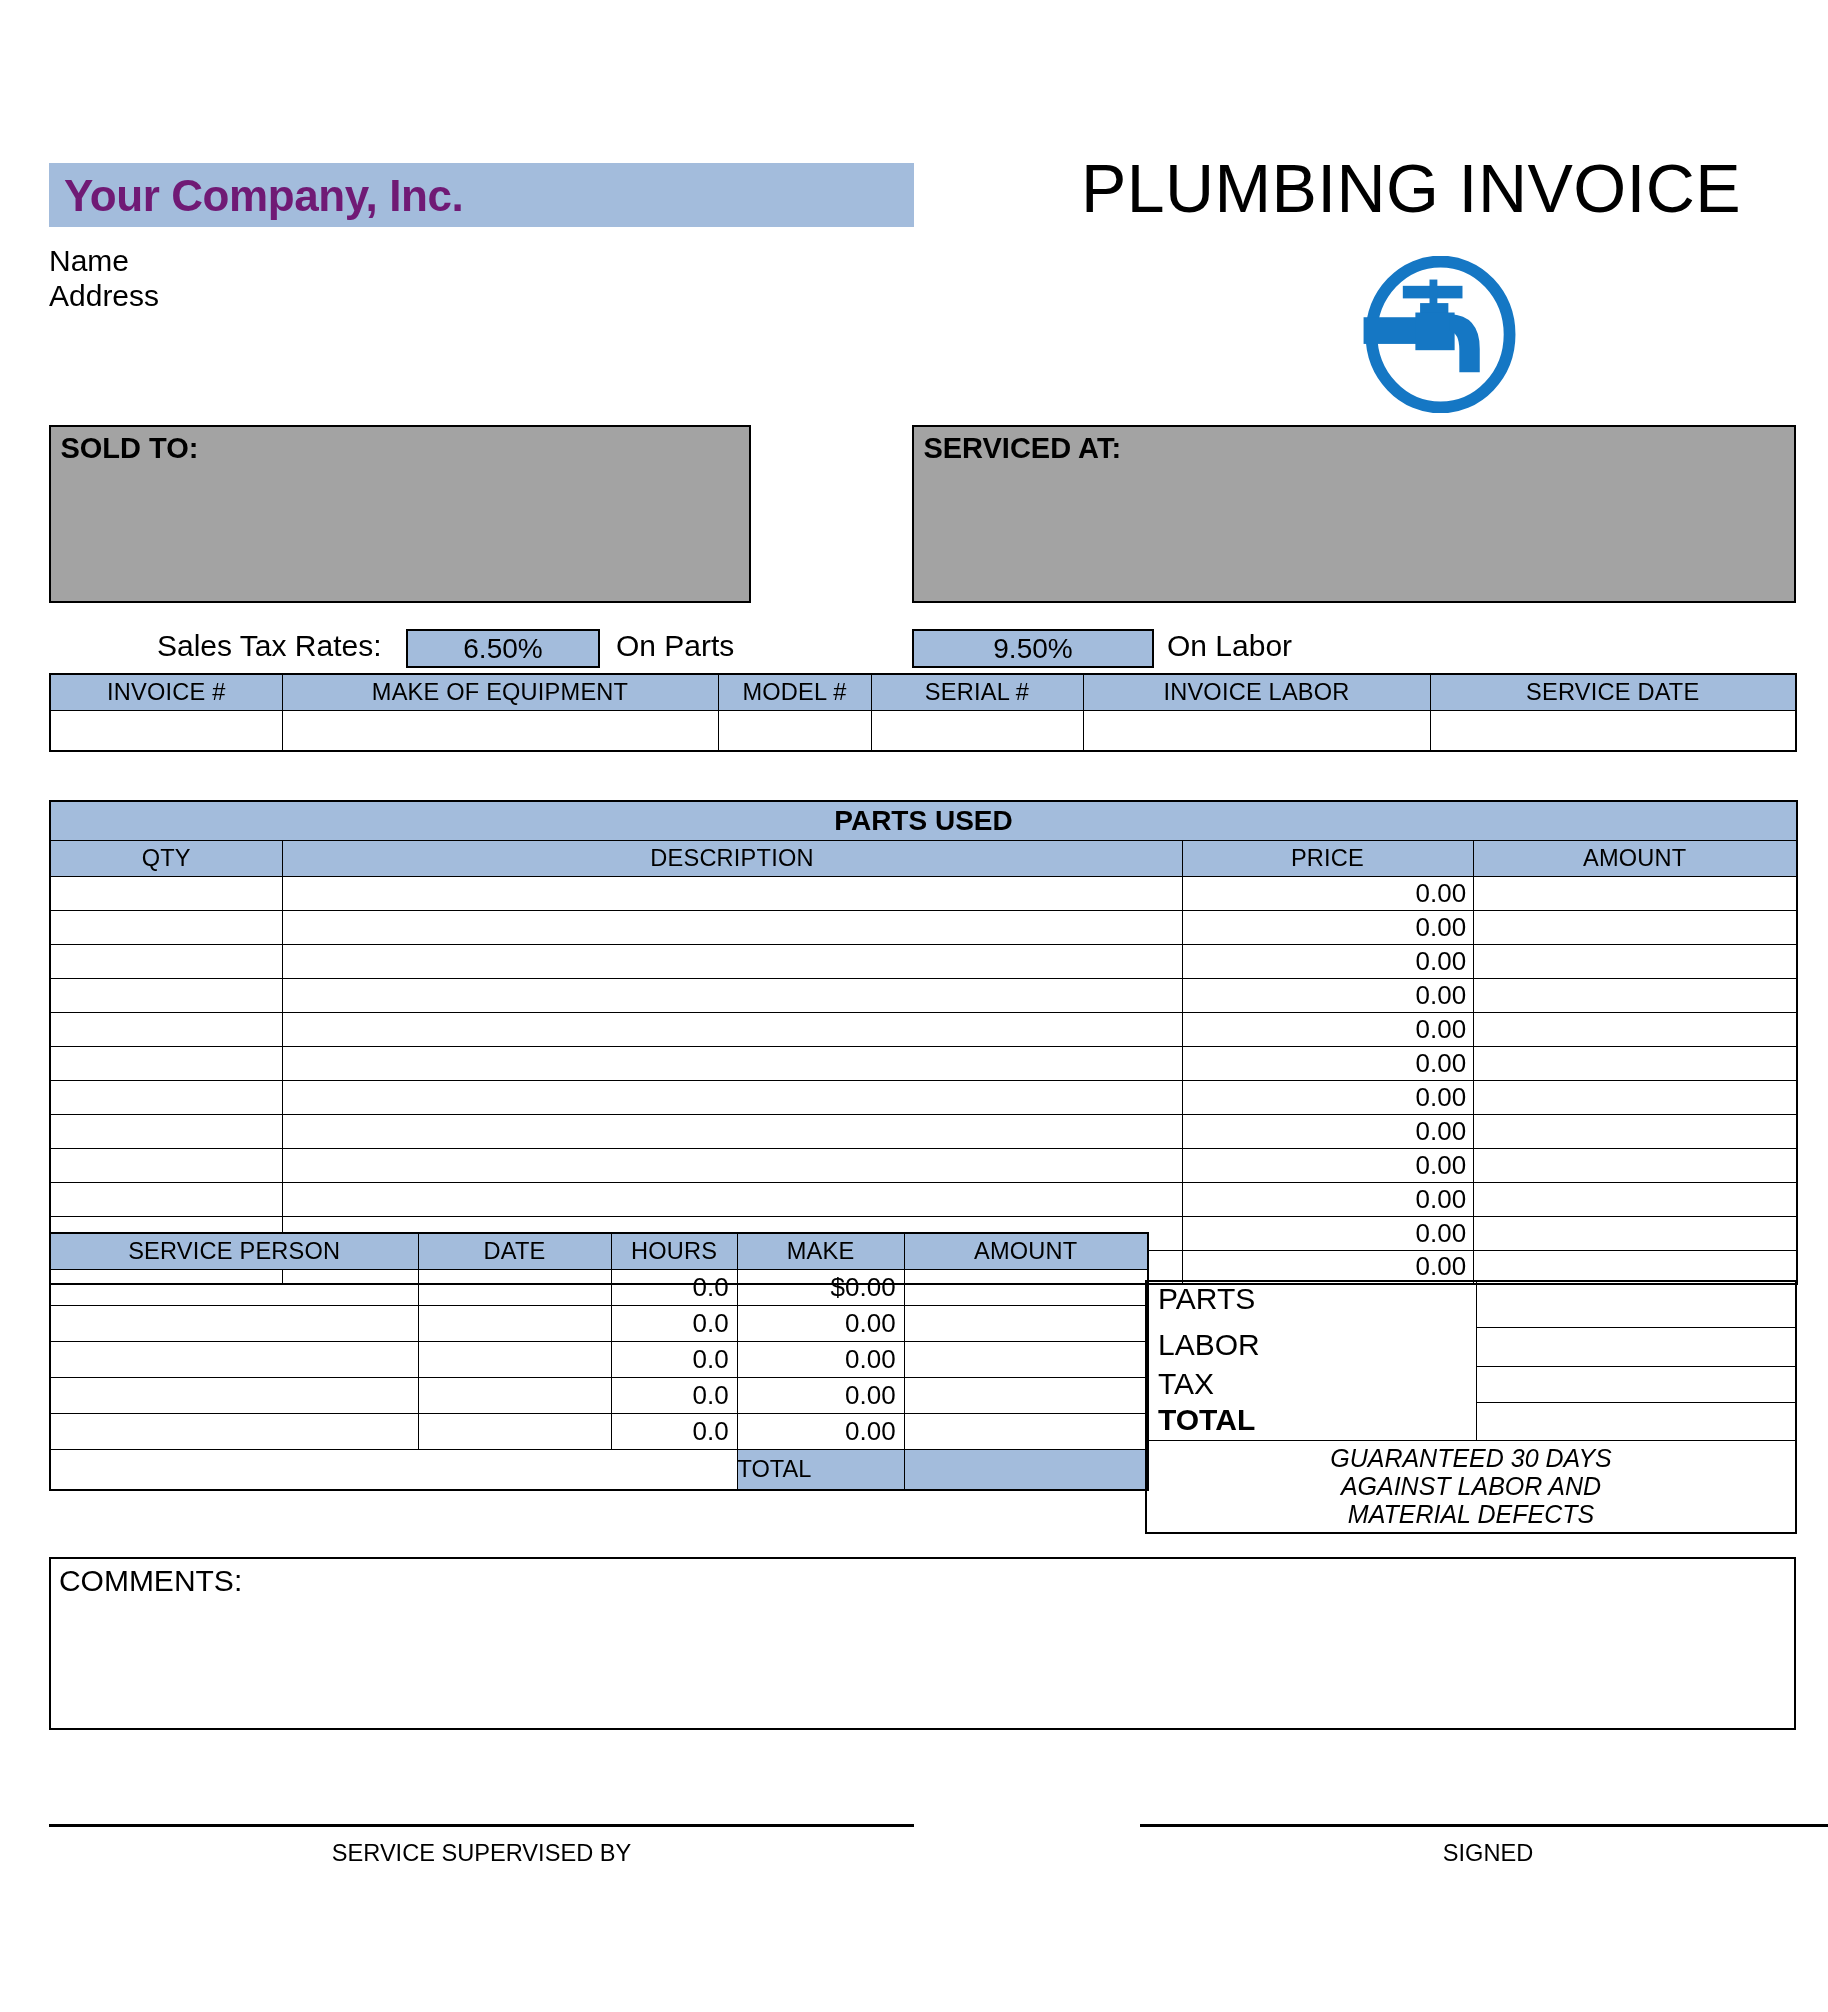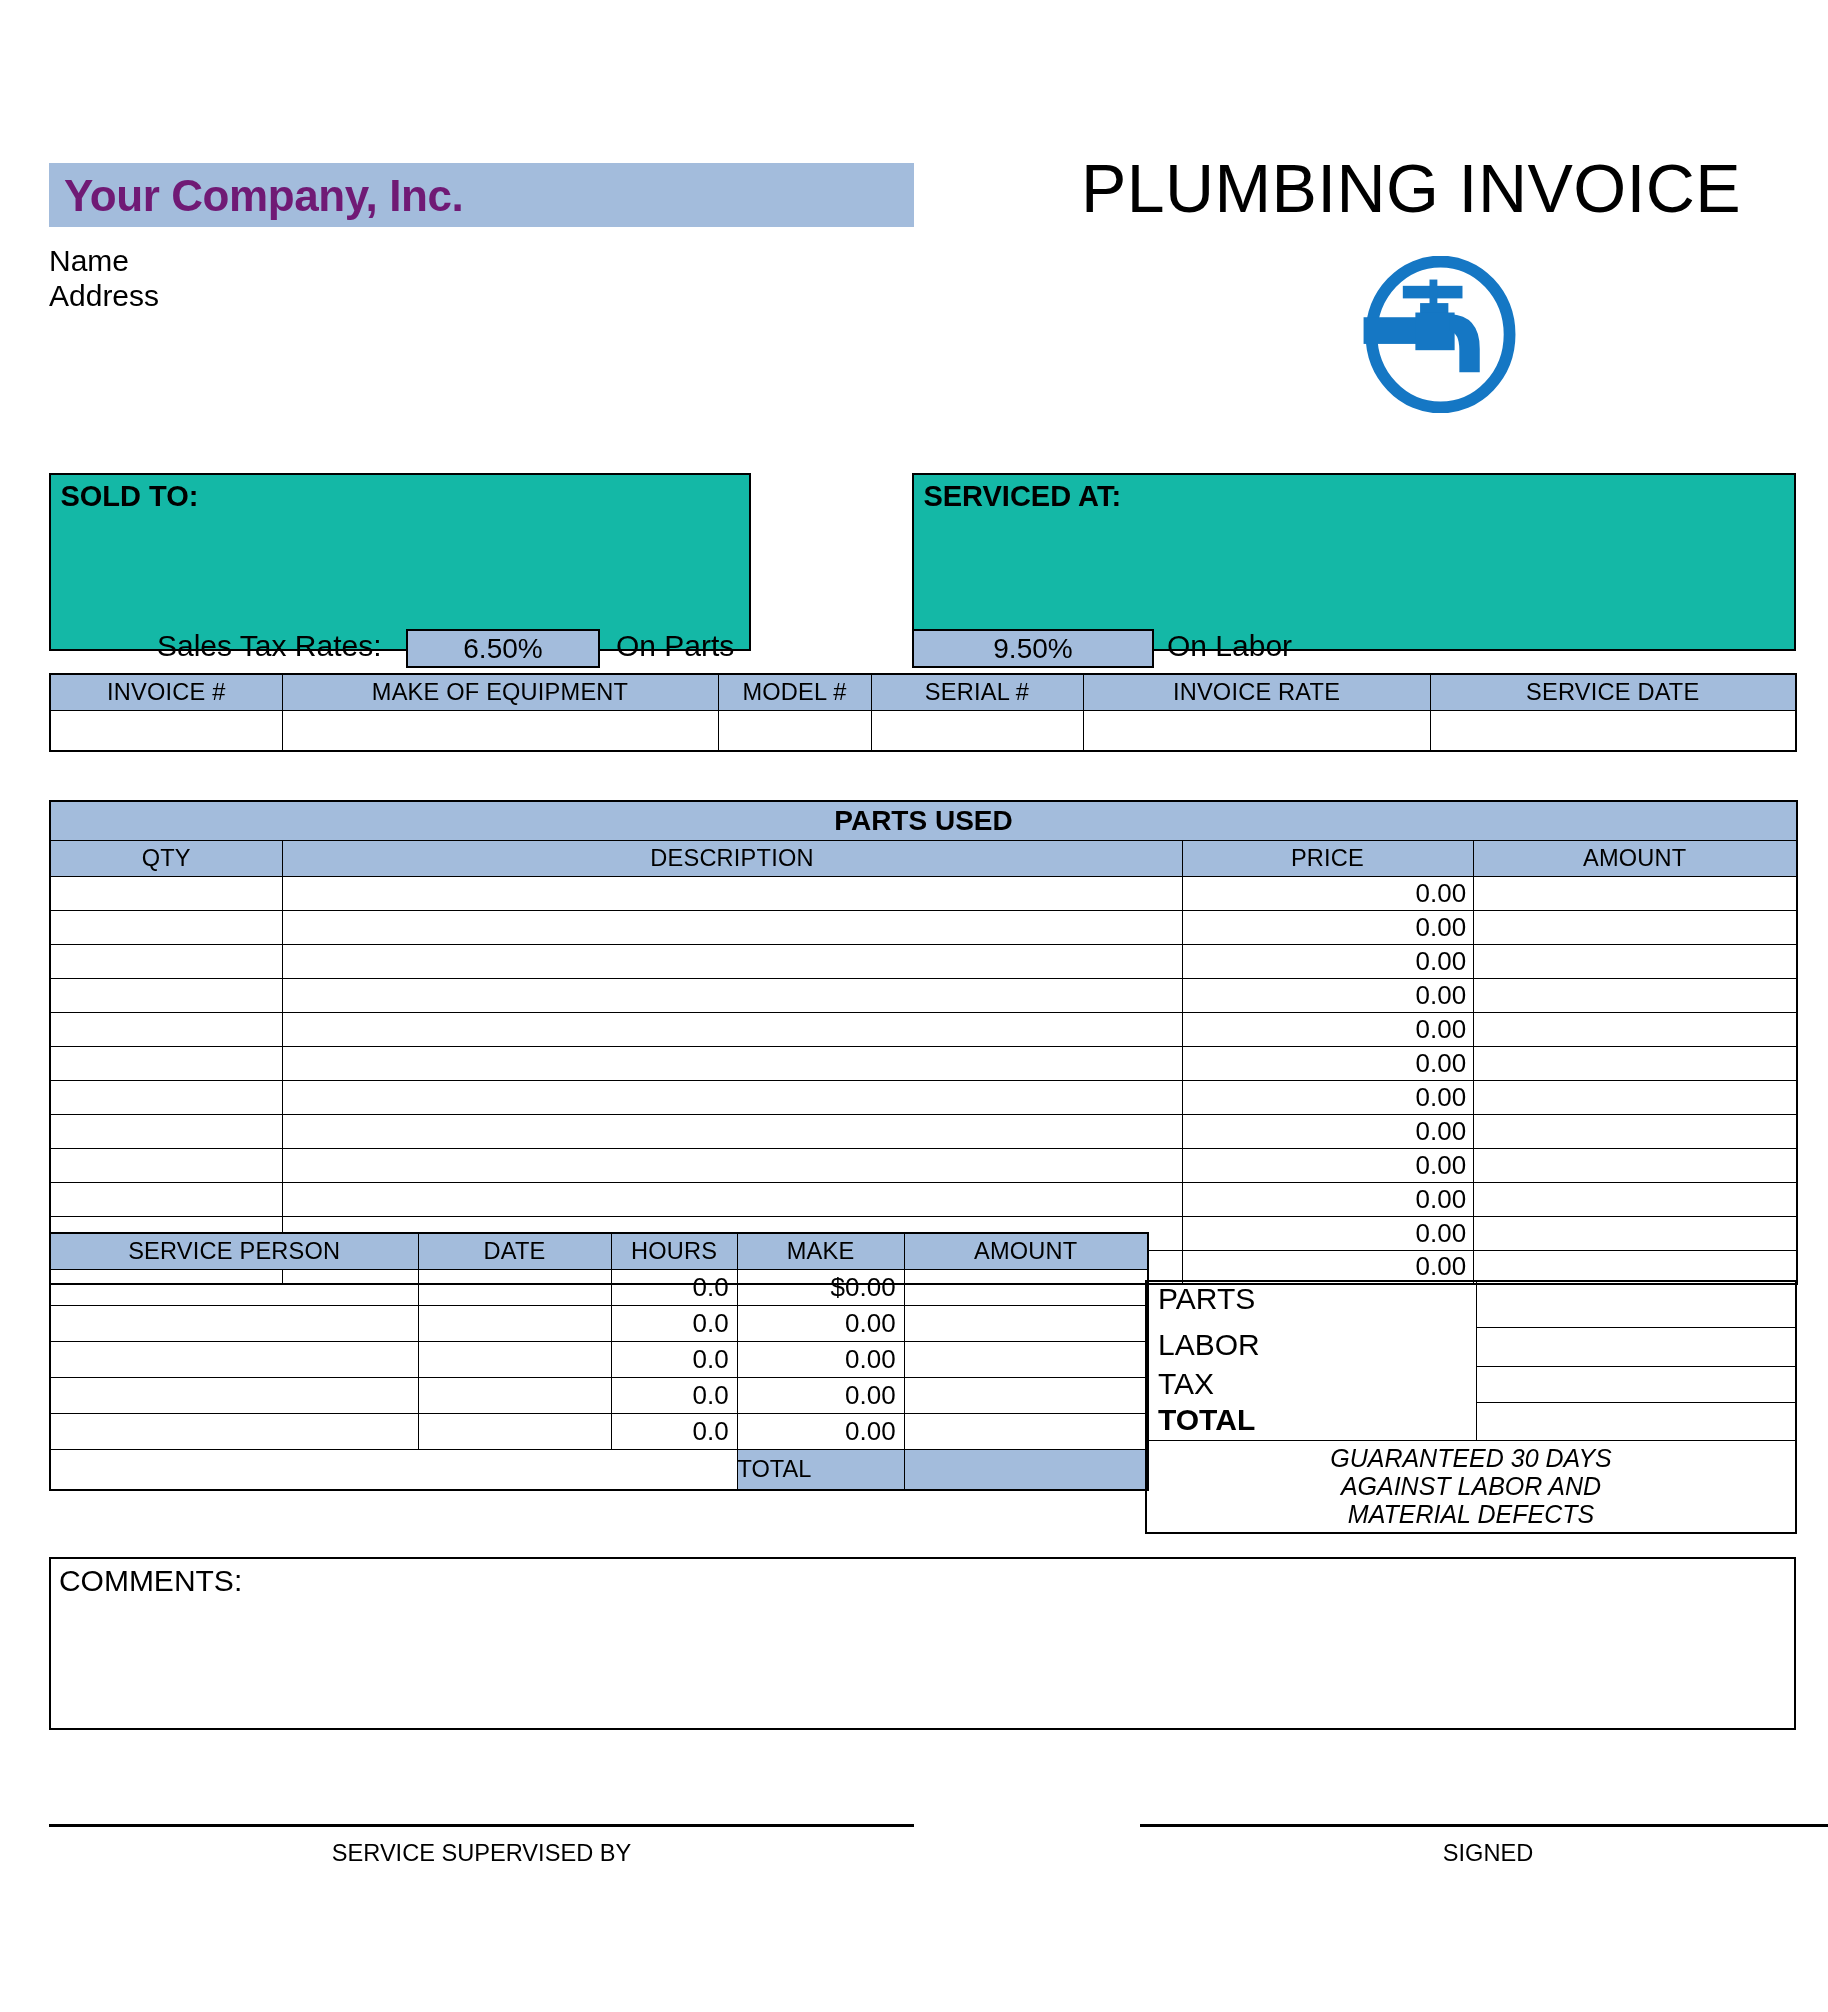--- a/index.html
+++ b/index.html
@@ -67,23 +67,22 @@
     left: 1362px;
     top: 256px;
     width: 157px;
     height: 157px;
   }
 
   
   .addr-box {
     position: absolute;
     border: 2.4px solid #000;
-    background: #14b8a6;
+    background: #a3a3a3;
     box-sizing: border-box;
-    margin-top: 48px;
   }
   .addr-box .lbl {
     position: absolute;
     left: 9.4px;
     top: 4.7px;
     font-size: 29px;
     font-weight: bold;
     white-space: nowrap;
   }
   .sold-to { left: 49px; top: 425px; width: 702px; height: 178px; }
@@ -298,21 +297,21 @@
       <col style="width:212px">
         <col style="width:347px">
         <col style="width:366px">
     </colgroup>
     <tbody>
         <tr>
       <th class="hdr">INVOICE #</th>
       <th class="hdr">MAKE OF EQUIPMENT</th>
       <th class="hdr">MODEL #</th>
       <th class="hdr">SERIAL #</th>
-      <th class="hdr">INVOICE RATE</th>
+      <th class="hdr">INVOICE LABOR</th>
       <th class="hdr">SERVICE DATE</th>
     </tr>
     <tr>
       <td class="blank"></td>
       <td class="blank"></td>
       <td class="blank"></td>
       <td class="blank"></td>
       <td class="blank"></td>
       <td class="blank"></td>
     </tr>

